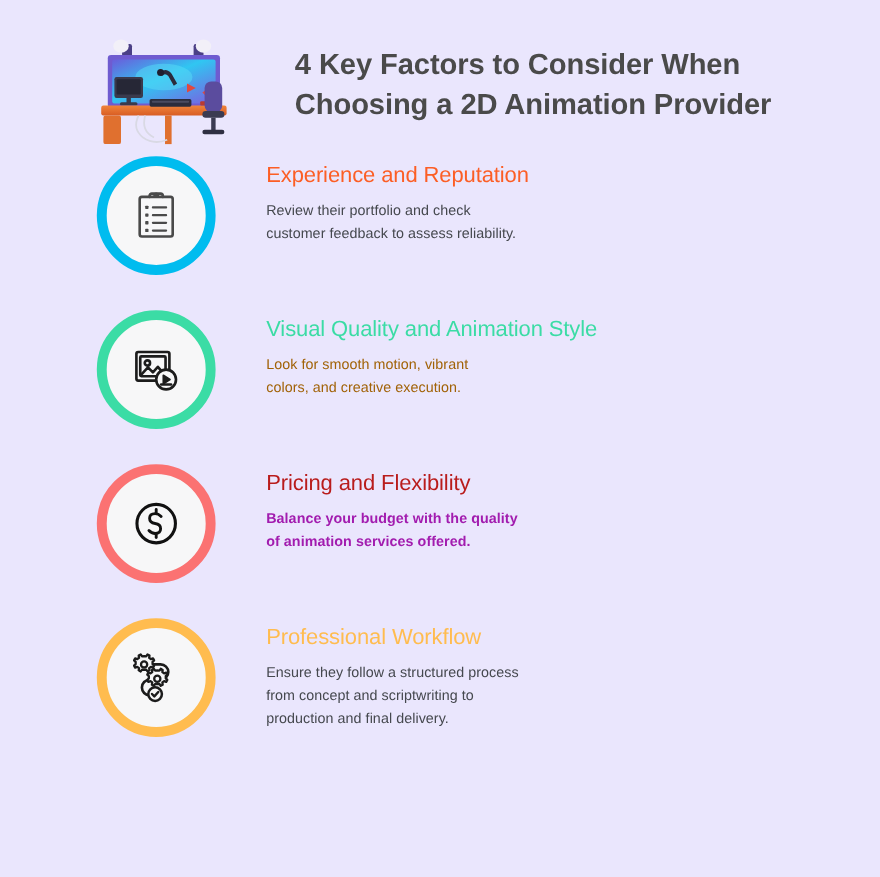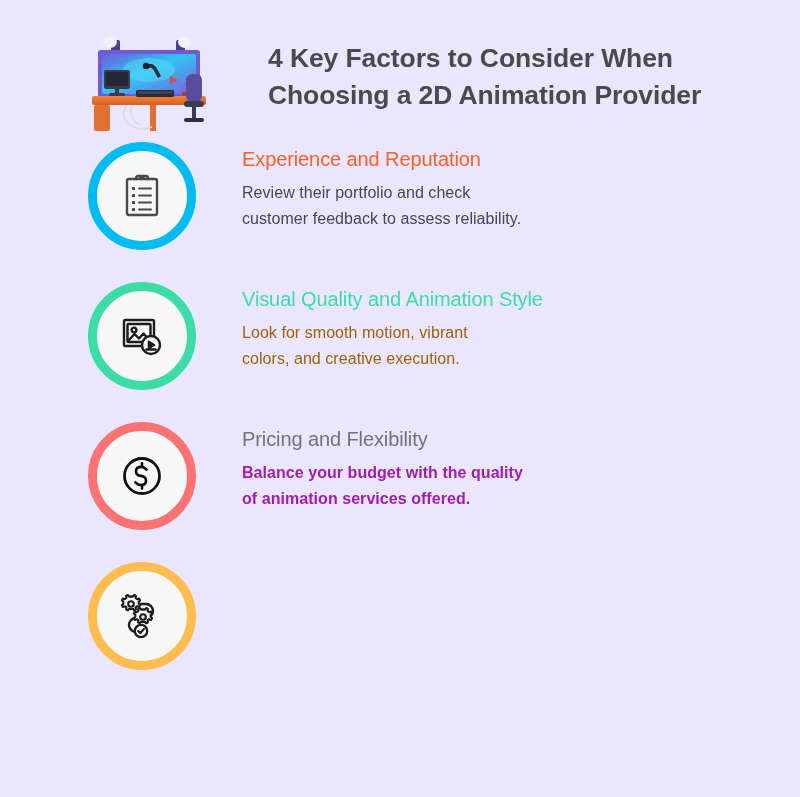--- a/index.html
+++ b/index.html
@@ -82,21 +82,21 @@
   .factor-heading {
     margin: 0 0 9px 0;
     font-size: 20px;
     font-weight: normal;
     line-height: 1.15;
     color: #fc5e25;
     letter-spacing: -0.1px;
   }
   .factor-desc {
     margin: 0;
-    font-size: 16px;
+    font-size: 13px;
     line-height: 1.62;
     color: #45484e;
     white-space: pre-line;
     letter-spacing: 0.05px;
   }
 </style>
 </head>
 <body style="background: rgb(234, 230, 253);">
 
 <div class="header">
@@ -218,21 +218,21 @@
       <svg viewBox="0 0 48 48" width="48" height="48" aria-hidden="true">
         <circle cx="24" cy="24" r="17.5" fill="none" stroke="#111111" stroke-width="2.8"></circle>
         <g fill="none" stroke="#111111" stroke-width="2.6" stroke-linecap="round" stroke-linejoin="round">
           <path d="M28.5 17.5 q-2.5 -2.6 -5.5 -2.6 q-5 0 -5 4.3 q0 4.2 5 4.7 q5 0.6 5 4.8 q0 4.3 -5 4.3 q-3.2 0 -5.6 -2.7"></path>
           <path d="M24 11.2 v3.6"></path>
           <path d="M24 33 v3.6"></path>
         </g>
       </svg>
     </div>
     <div class="factor-text">
-      <h2 class="factor-heading" id="h2" style="color: #737373;">Pricing and Flexibility</h2>
+      <h2 class="factor-heading" id="h2" style="color: #b91c1c;">Pricing and Flexibility</h2>
       <p class="factor-desc" style="color: #a21caf; font-weight: bold;">Balance your budget with the quality
 of animation services offered.</p>
     </div>
   </li>
 
   <li class="factor-row">
     <div class="icon-badge" id="badge3" style="border-color: rgb(255, 188, 79); background: rgb(247, 247, 248);">
       <svg viewBox="0 0 48 48" width="48" height="48" aria-hidden="true">
         <path d="M16 12 h12 a7 7 0 0 1 0 14 h-10 a7 7 0 0 0 0 14 h4" fill="none" stroke="#1c1c1c" stroke-width="2.4" stroke-linecap="round"></path>
 
@@ -243,15 +243,21 @@
 
         <g transform="translate(25,25)">
           <path d="M0 -7.6 l1.9 0.3 1.2 -1.7 1.8 1 -0.3 2 1.6 1.2 1.9 -0.7 1 1.8 -1.4 1.4 0 2 1.4 1.4 -1 1.8 -1.9 -0.7 -1.6 1.2 0.3 2 -1.8 1 -1.2 -1.7 -1.9 0.3 -1.9 -0.3 -1.2 1.7 -1.8 -1 0.3 -2 -1.6 -1.2 -1.9 0.7 -1 -1.8 1.4 -1.4 0 -2 -1.4 -1.4 1 -1.8 1.9 0.7 1.6 -1.2 -0.3 -2 1.8 -1 1.2 1.7z" fill="#f7f7f8" stroke="#1c1c1c" stroke-width="2.1" stroke-linejoin="round"></path>
           <circle cx="0" cy="0" r="2.8" fill="none" stroke="#1c1c1c" stroke-width="2.1"></circle>
         </g>
 
         <circle cx="23" cy="39" r="6.2" fill="#f7f7f8" stroke="#1c1c1c" stroke-width="2.3"></circle>
         <path d="M20.2 38.9 l2.1 2.2 3.6 -4" fill="none" stroke="#1c1c1c" stroke-width="2.2" stroke-linecap="round" stroke-linejoin="round"></path>
       </svg>
     </div>
+    <div class="factor-text">
+      <h2 class="factor-heading" id="h3" style="color: rgb(255, 188, 79);">Professional Workflow</h2>
+      <p class="factor-desc" style="color: rgb(69, 72, 78);">Ensure they follow a structured process
+from concept and scriptwriting to
+production and final delivery.</p>
+    </div>
   </li>
 
 </ul>
 
 </body></html>

